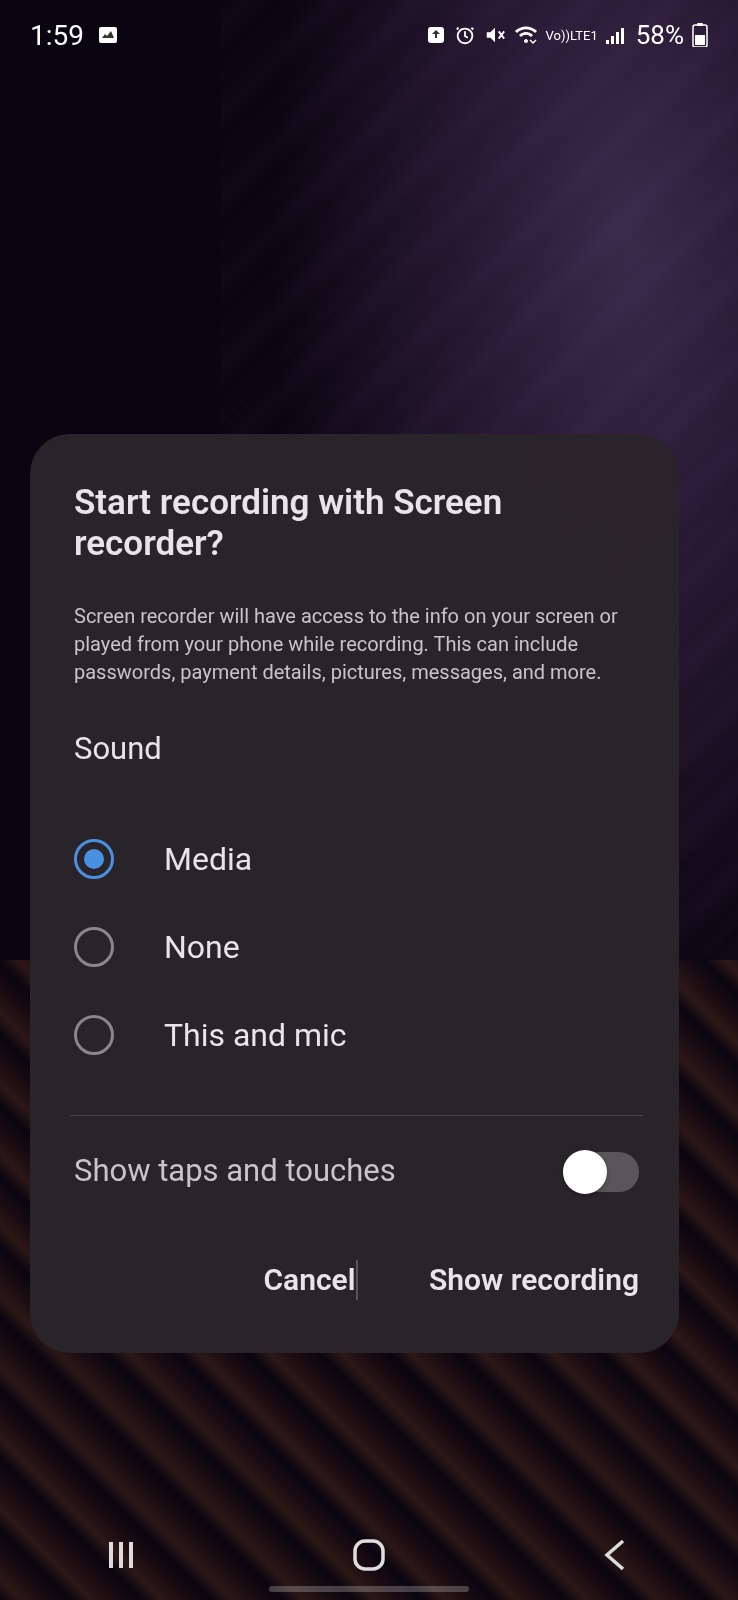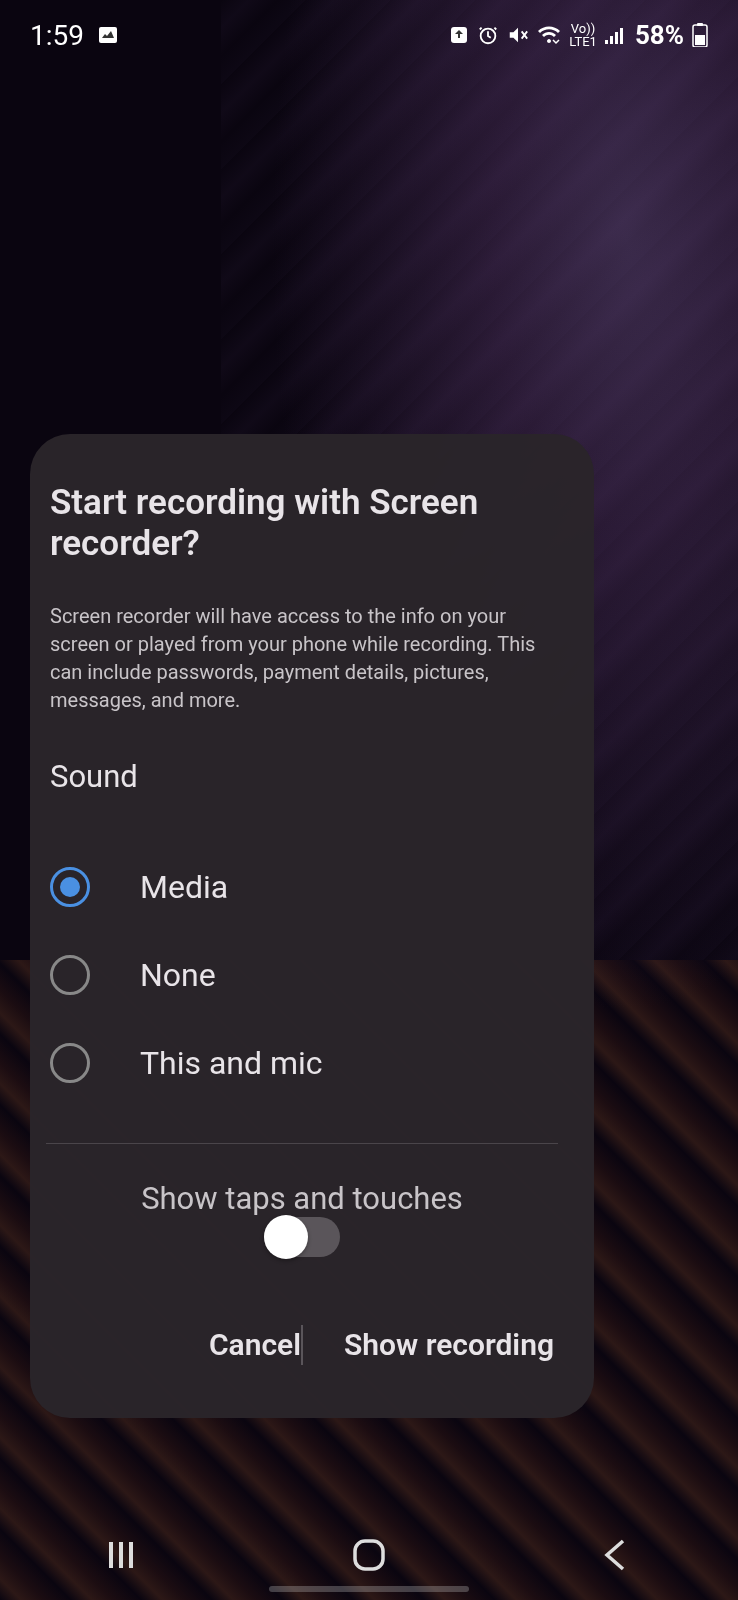--- a/index.html
+++ b/index.html
@@ -91,39 +91,38 @@
     font-size: 26px;
   }
   
   .status-icon {
     display: inline-flex;
     align-items: center;
   }
   
   .battery-text {
     font-size: 26px;
-    font-weight: bold;
   }
   
   .lte-text {
     font-size: 13px;
     line-height: 1;
     display: flex;
-    flex-direction: column;
+    flex-direction: row;
     align-items: center;
   }
   
   .dialog {
     position: absolute;
     top: 434px;
     left: 30px;
-    width: 564px;
+    width: 649px;
     background: rgba(42, 37, 42, 0.98);
     border-radius: 40px;
-    padding: 48px 40px 40px 20px;
+    padding: 48px 40px 40px 44px;
     z-index: 20;
   }
   
   .dialog-title {
     color: #e8e4e8;
     font-size: 35px;
     font-weight: 600;
     margin-bottom: 38px;
   }
   
@@ -180,24 +179,22 @@
   }
   
   .divider {
     height: 1px;
     background: #4a454a;
     margin: 0 -4px;
   }
   
   .toggle-row {
     display: flex;
-    align-items: center;
     justify-content: space-between;
     padding: 36px 0 42px 0;
-    flex-direction: column;
   }
   
   .toggle-label {
     color: #c8c4c8;
     font-size: 31px;
   }
   
   .toggle {
     width: 76px;
     height: 40px;

